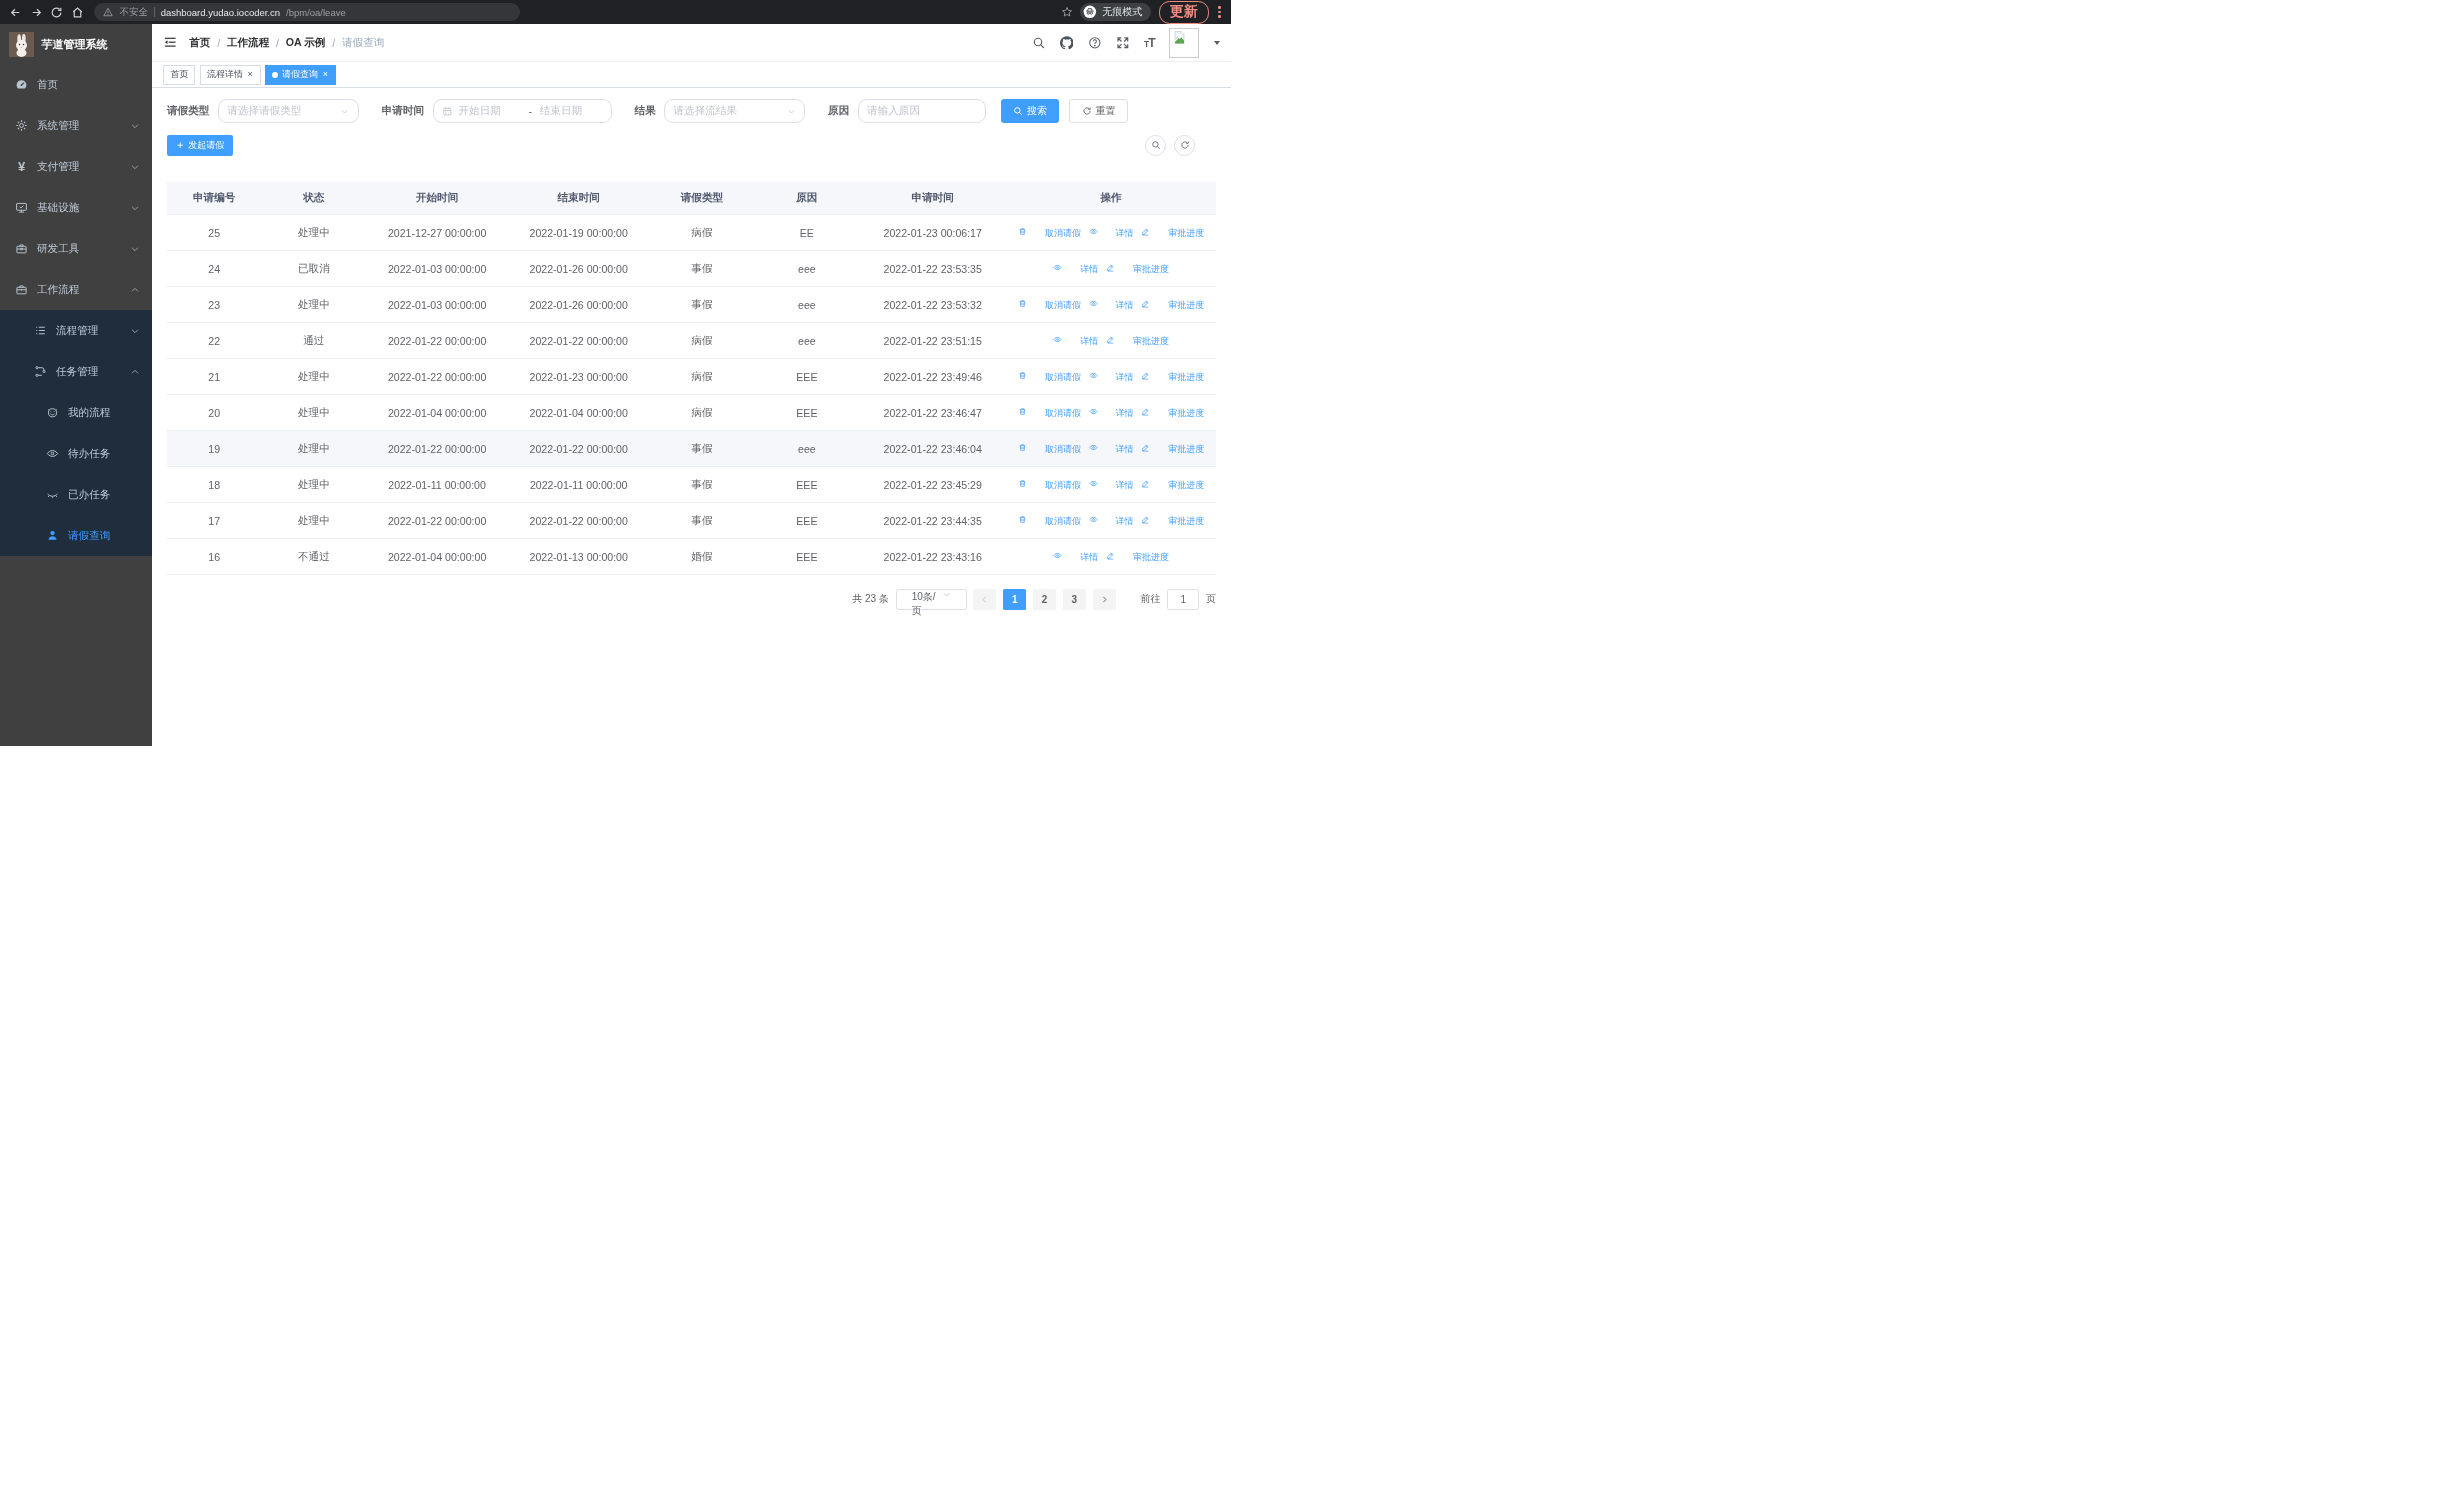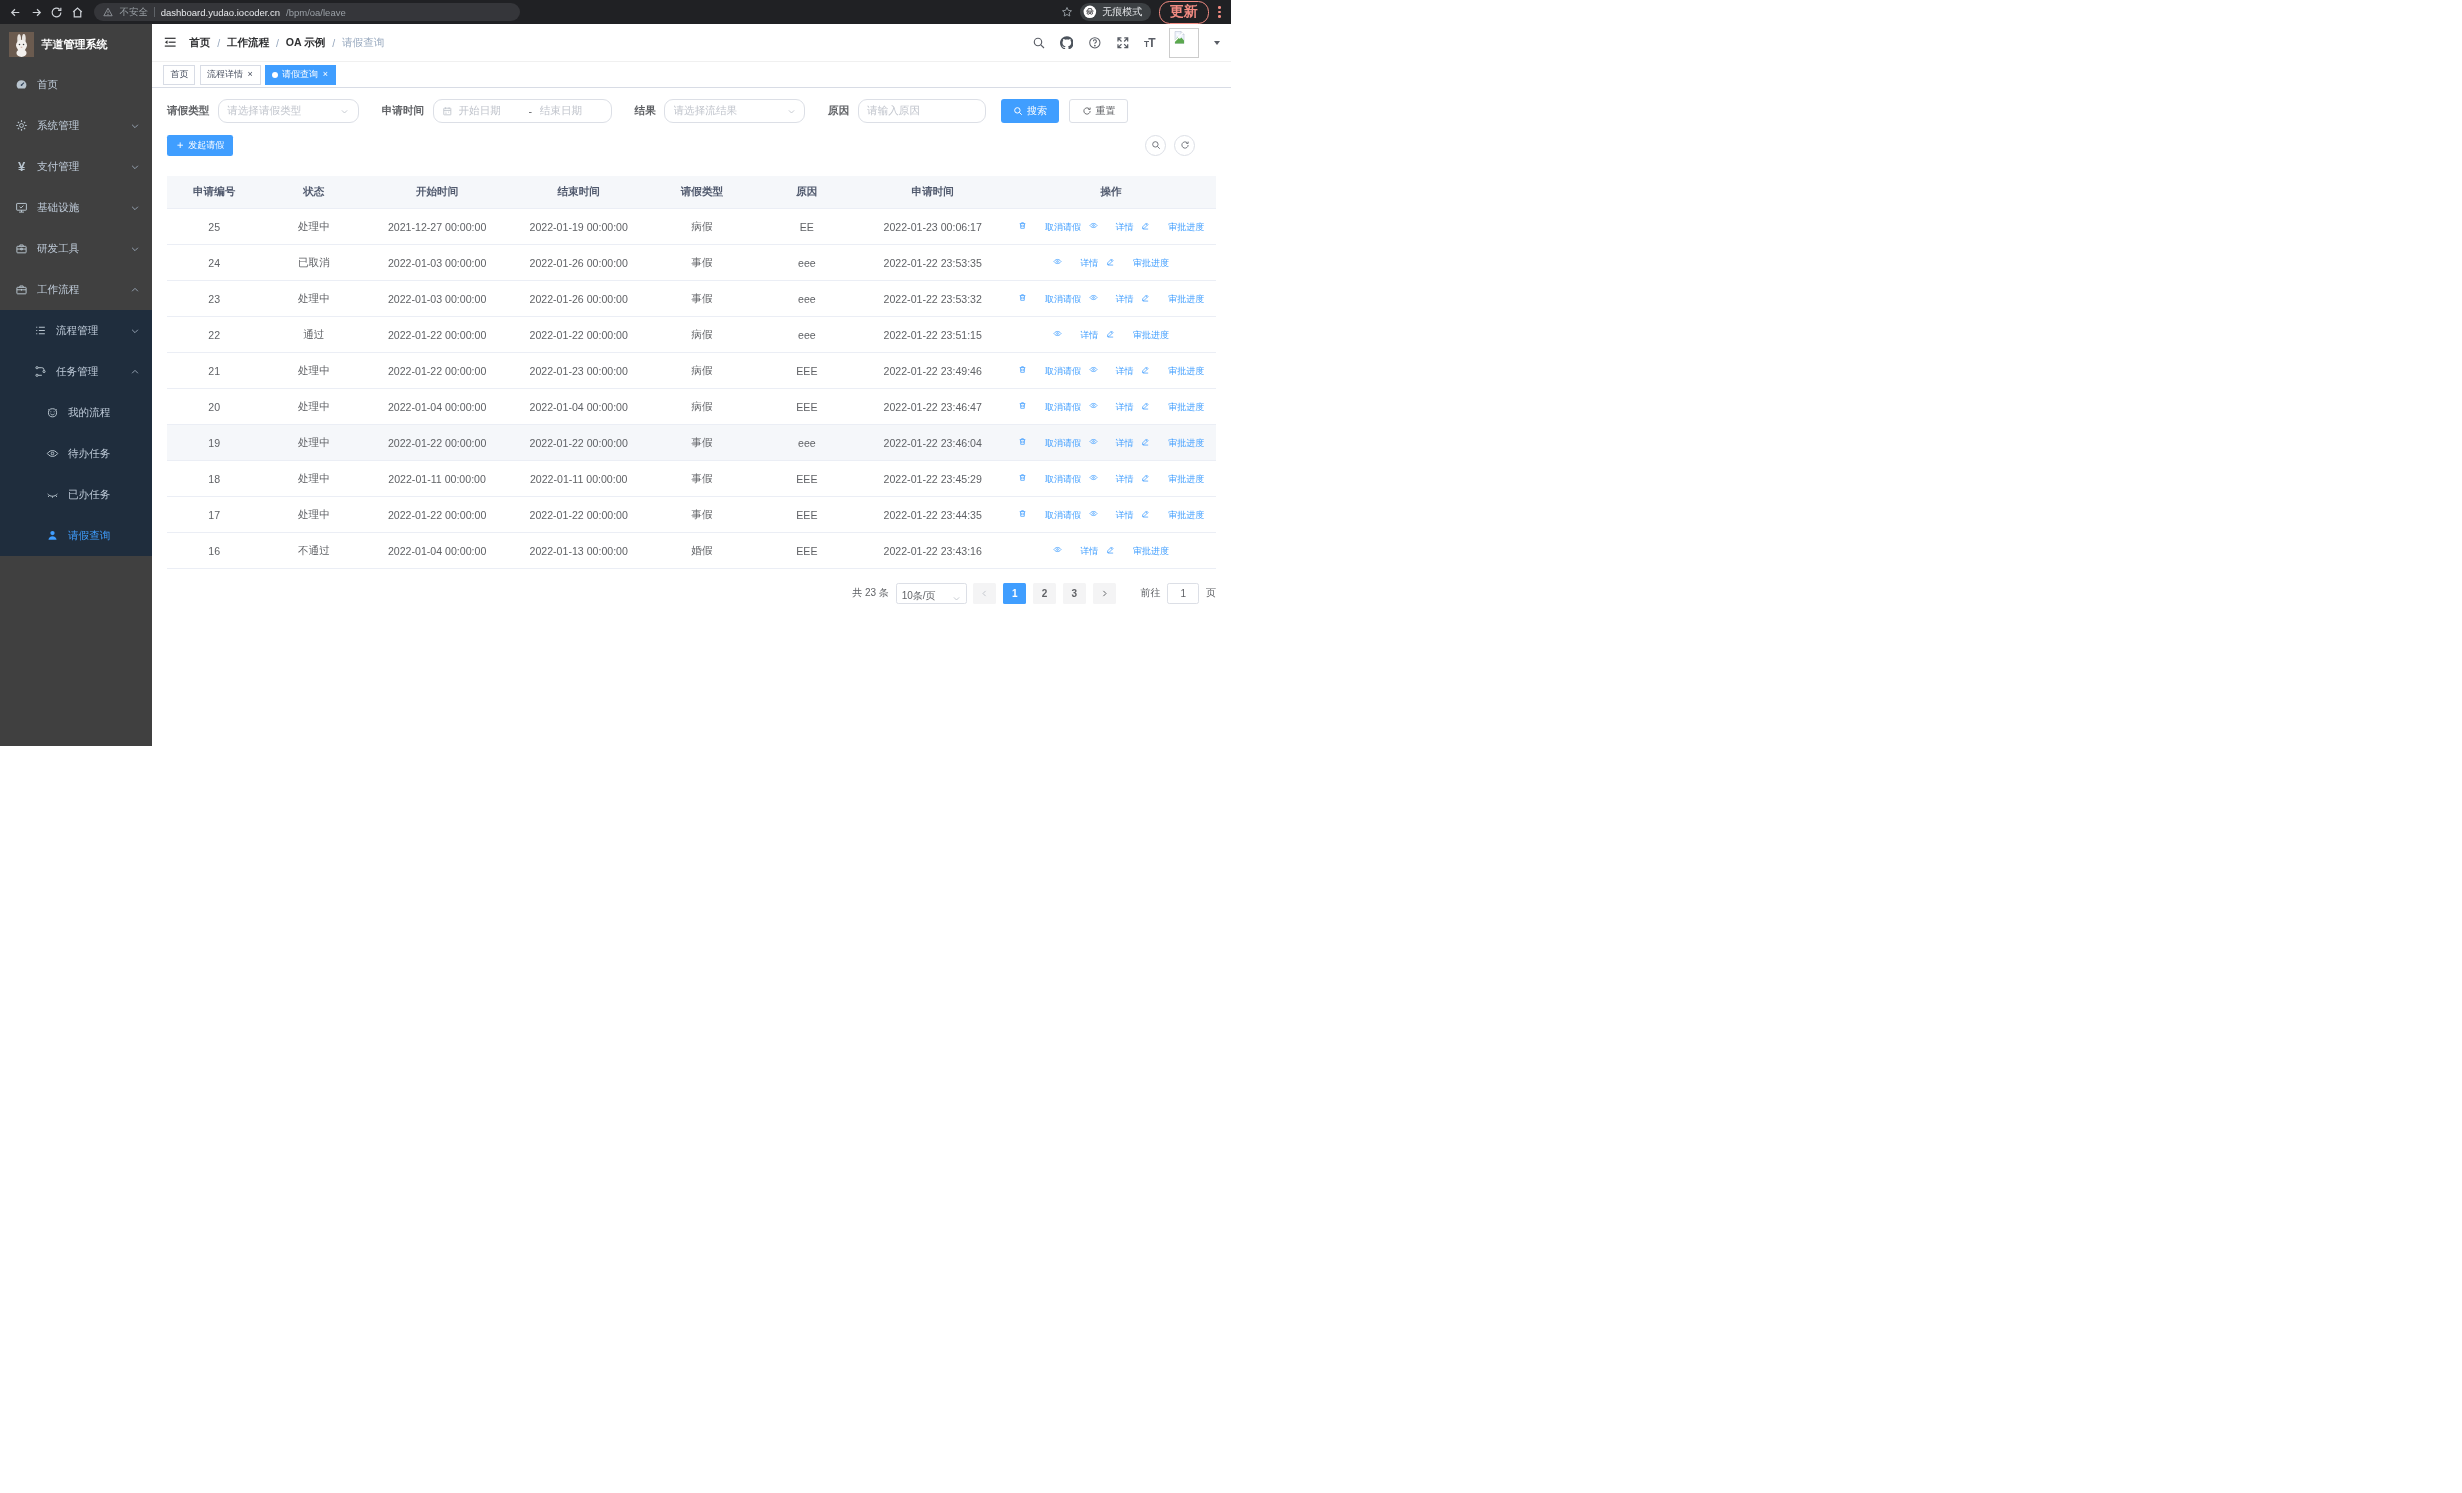--- a/index.html
+++ b/index.html
@@ -80,38 +80,38 @@
   .dr-sep{color:#606266;padding:0 7.6px}
   .w-select{width:141px}
   .w-date{width:179px}
   .w-input{width:128px}
   .btn{height:24px;border-radius:3px;display:inline-flex;align-items:center;gap:3.8px;padding:0 11.4px;font-size:10px;cursor:pointer;border:0.8px solid transparent}
   .btn svg{width:10px;height:10px}
   .btn-primary{background:#409eff;color:#fff}
   .btn-plain{background:#fff;border-color:#dcdfe6;color:#606266}
   .btn-search{margin-right:10px}
 
-  .toolbar{display:flex;align-items:center;margin-bottom:20px}
+  .toolbar{display:flex;align-items:center;margin-bottom:26px}
   .btn-create{height:21px;padding:0 9px;font-size:9px;border-radius:2.3px;background:#409eff;color:#fff;
     display:inline-flex;align-items:center;gap:3.8px;cursor:pointer}
   .btn-create svg{width:8.4px;height:8.4px}
   .tool-circles{margin-left:auto;display:flex;gap:7.6px;padding-right:21px}
   .circle-btn{width:21px;height:21px;border-radius:50%;border:0.8px solid #dcdfe6;background:#fff;color:#5a5e66;
     display:flex;align-items:center;justify-content:center;cursor:pointer}
   .circle-btn svg{width:10px;height:10px}
 
   table{width:100%;border-collapse:collapse;table-layout:fixed}
   th{height:33px;background:#f5f7fa;color:#515a6e;font-weight:700;font-size:10.6px;border-bottom:0.8px solid #ebeef5;text-align:center}
   td{height:36px;border-bottom:0.8px solid #ebeef5;text-align:center;color:#606266;font-size:10.6px;white-space:nowrap}
   tr.hl td{background:#f5f7fa}
   .link{color:#409eff;font-size:9px;display:inline-flex;align-items:flex-start;gap:18px;margin:0 3.8px;cursor:pointer;white-space:nowrap}
   .link svg{width:9px;height:9px;flex-shrink:0}
 
   .pager{display:flex;align-items:center;justify-content:flex-end;gap:6.8px;margin-top:13.7px;font-size:10px;color:#606266}
-  .pg-size{width:71px;height:21px;border:0.8px solid #dcdfe6;border-radius:2.3px;display:flex;align-items:flex-end;padding:0 5px;cursor:pointer}
+  .pg-size{width:71px;height:21px;border:0.8px solid #dcdfe6;border-radius:2.3px;display:flex;align-items:flex-start;padding:0 15px;cursor:pointer}
   .pg-size .ph2{flex:1;color:#606266}
   .pg-btn{min-width:23px;height:21px;padding:0 3px;background:#f4f4f5;border-radius:1.5px;display:inline-flex;
     align-items:center;justify-content:center;font-weight:700;color:#606266;cursor:pointer}
   .pg-btn.active{background:#409eff;color:#fff}
   .pg-btn.disabled{color:#c0c4cc}
   .pg-btn svg{width:9px;height:9px}
   .goto-input{width:32px;height:21px;border:0.8px solid #dcdfe6;border-radius:2.3px;display:flex;align-items:center;justify-content:center;color:#606266}
 </style>
 </head>
 <body>

